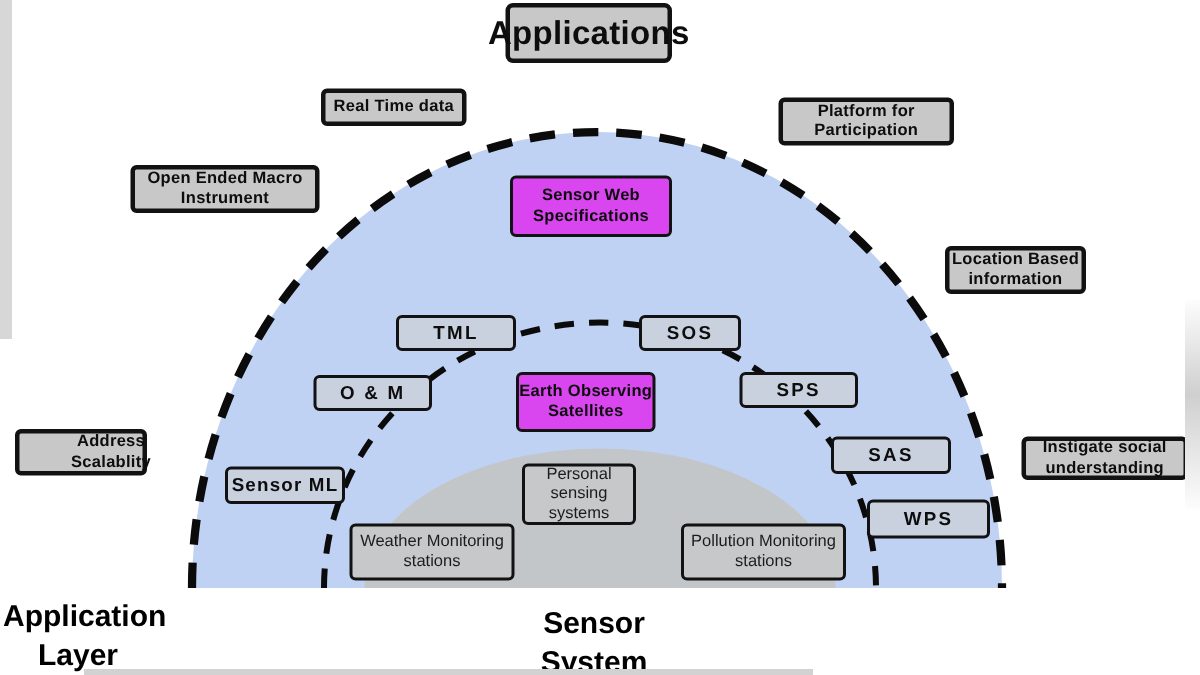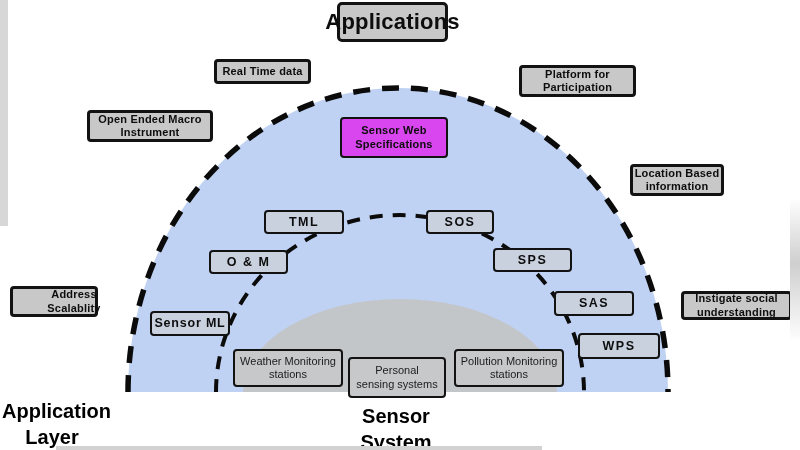--- a/index.html
+++ b/index.html
@@ -73,22 +73,24 @@
   <div class="box acr" style="left:209px;top:210px;width:79px;height:24px;">O &amp; M</div>
 
   <div class="box acr" style="left:493px;top:208px;width:79px;height:24px;">SPS</div>
 
   <div class="box acr" style="left:150px;top:271px;width:80px;height:25px;letter-spacing:.8px;">Sensor ML</div>
 
   <div class="box acr" style="left:554px;top:251px;width:80px;height:25px;">SAS</div>
 
   <div class="box acr" style="left:578px;top:293px;width:82px;height:26px;">WPS</div>
 
+  <div class="box blue" style="left:344px;top:248px;width:93px;height:40px;">Earth Observing
+Satellites</div>
 
-  <div class="box plain" style="left:348px;top:309px;width:98px;height:41px;margin-top:48px;">Personal
+  <div class="box plain" style="left:348px;top:309px;width:76px;height:41px;">Personal
 sensing systems</div>
 
   <div class="box plain" style="left:233px;top:349px;width:110px;height:38px;">Weather Monitoring
 stations</div>
 
   <div class="box plain" style="left:454px;top:349px;width:110px;height:38px;">Pollution Monitoring
 stations</div>
 
   <div class="caption" style="left:2px;top:398px;width:100px;">Application
 Layer</div>

